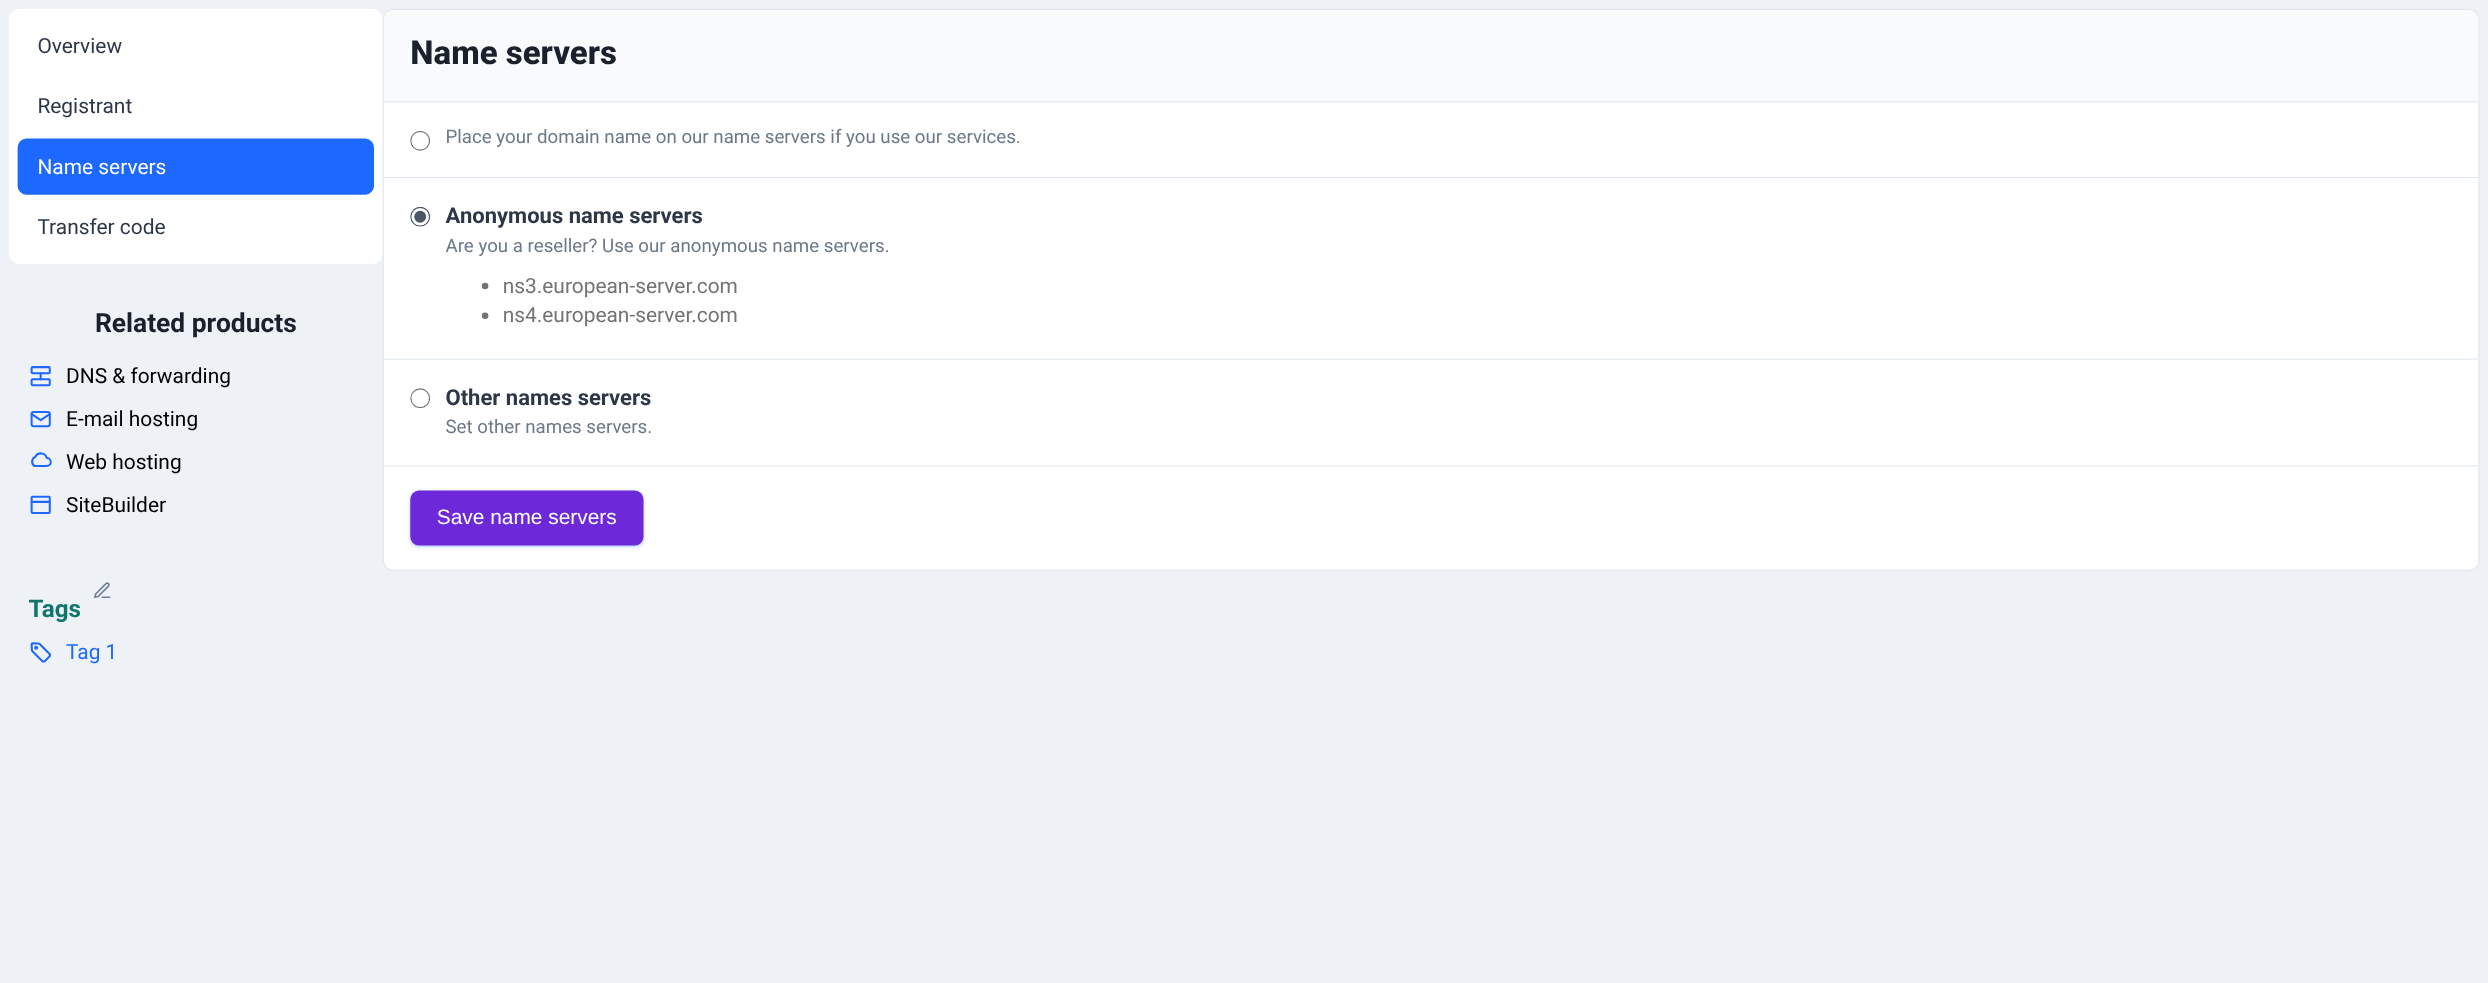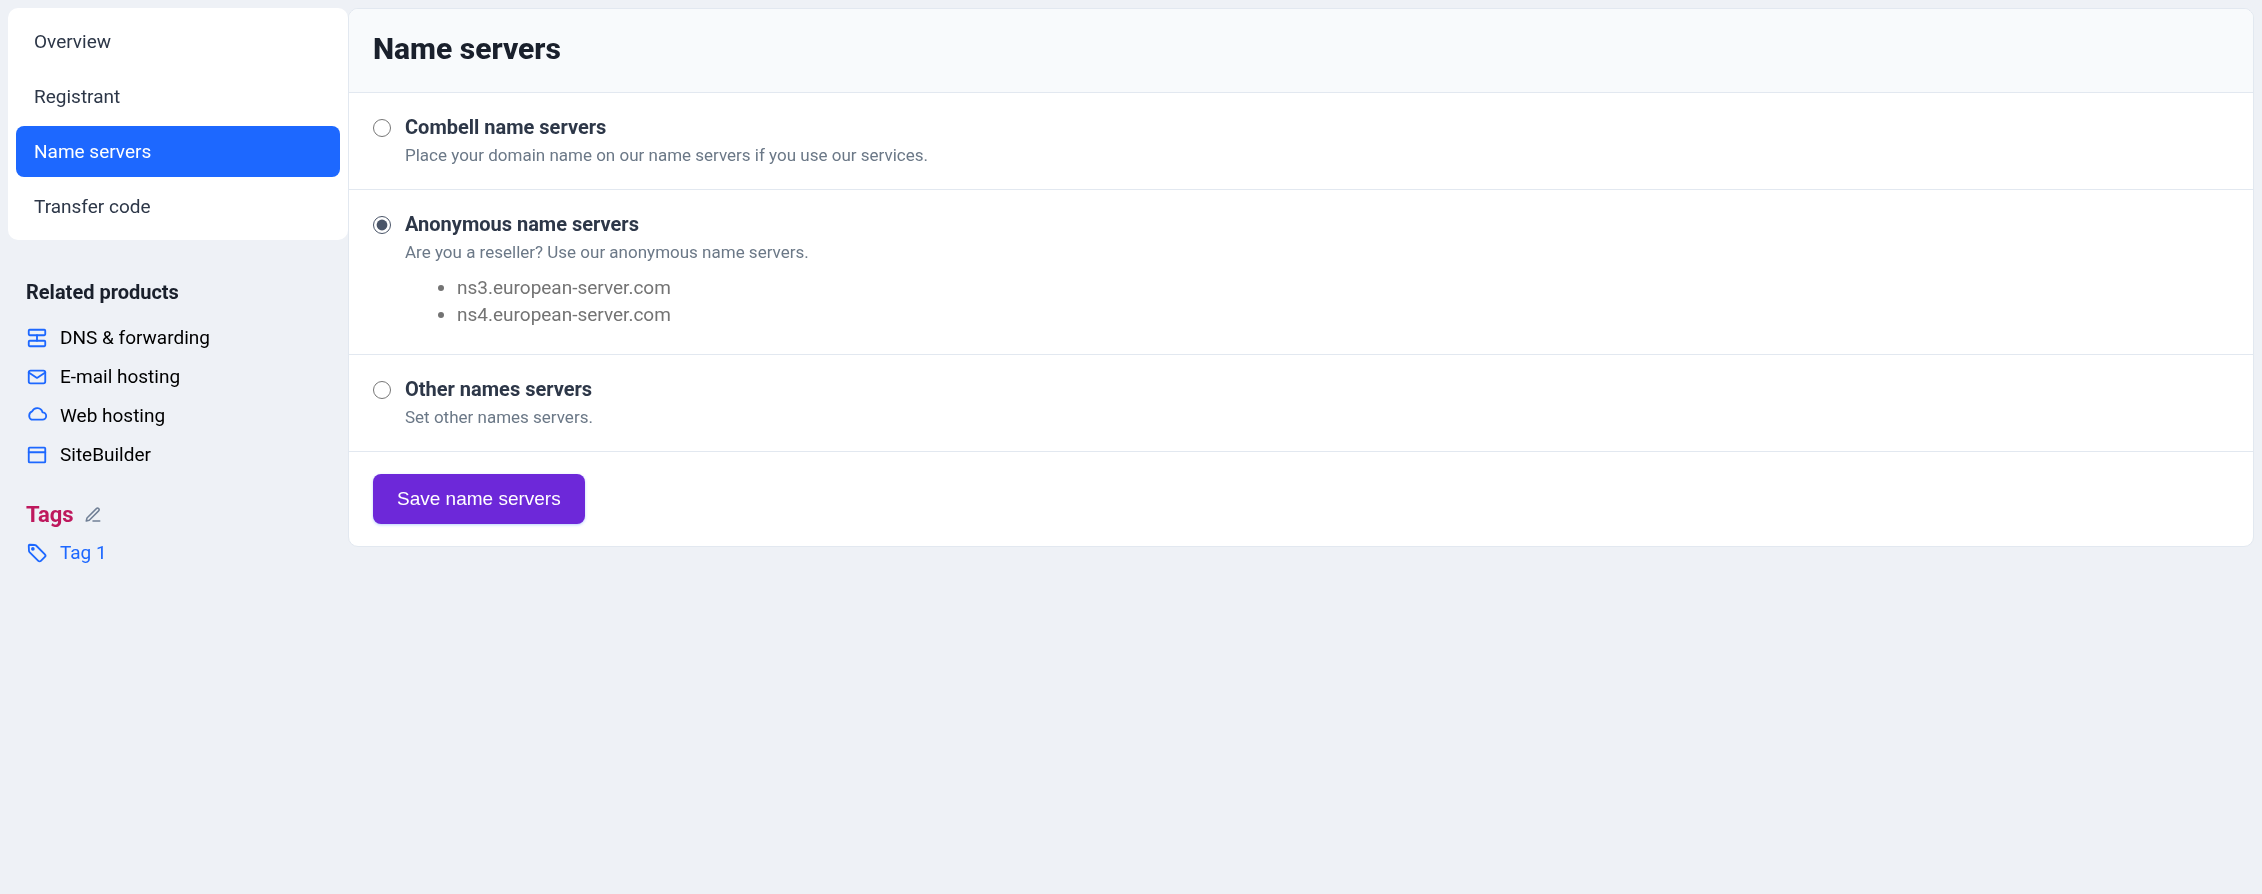--- a/index.html
+++ b/index.html
@@ -28,24 +28,25 @@
       color: #2d3748;
       border-radius: 8px;
       cursor: pointer;
       margin: 4px;
     }
     .nav-item.active {
       background: #1d68ff;
       color: #fff;
     }
     .related-title {
-      font-size: 20px;
+      font-size: 24px;
       font-weight: 700;
       color: #1a202c;
       padding: 0 18px 14px;
+      text-align: center;
     }
     .related-list {
       padding: 0 18px;
     }
     .related-item {
       display: flex;
       align-items: center;
       gap: 12px;
       padding: 8px 0;
       color: #000000;
@@ -63,21 +64,22 @@
     }
     .tags-header {
       display: flex;
       align-items: center;
       gap: 10px;
       padding: 28px 18px 8px;
     }
     .tags-title {
       font-size: 22px;
       font-weight: 700;
-      color: #be185d;
+      color: #0f766e;
+      margin-top: 36px;
     }
     .pencil-icon {
       width: 18px;
       height: 18px;
       color: #718096;
       cursor: pointer;
     }
     .tag-item {
       display: flex;
       align-items: flex-end;
@@ -235,21 +237,20 @@
 
   <main class="main">
     <div class="panel">
       <div class="panel-header">
         <h1 class="panel-title">Name servers</h1>
       </div>
 
       <div class="option-row">
         <input type="radio" name="ns" class="option-radio" style="">
         <div class="option-content">
-          <div class="option-title">Combell name servers</div>
           <div class="option-desc">Place your domain name on our name servers if you use our services.</div>
         </div>
       </div>
 
       <div class="option-row">
         <input type="radio" name="ns" class="option-radio" checked="" style="">
         <div class="option-content">
           <div class="option-title">Anonymous name servers</div>
           <div class="option-desc">Are you a reseller? Use our anonymous name servers.</div>
           <ul class="server-list">

